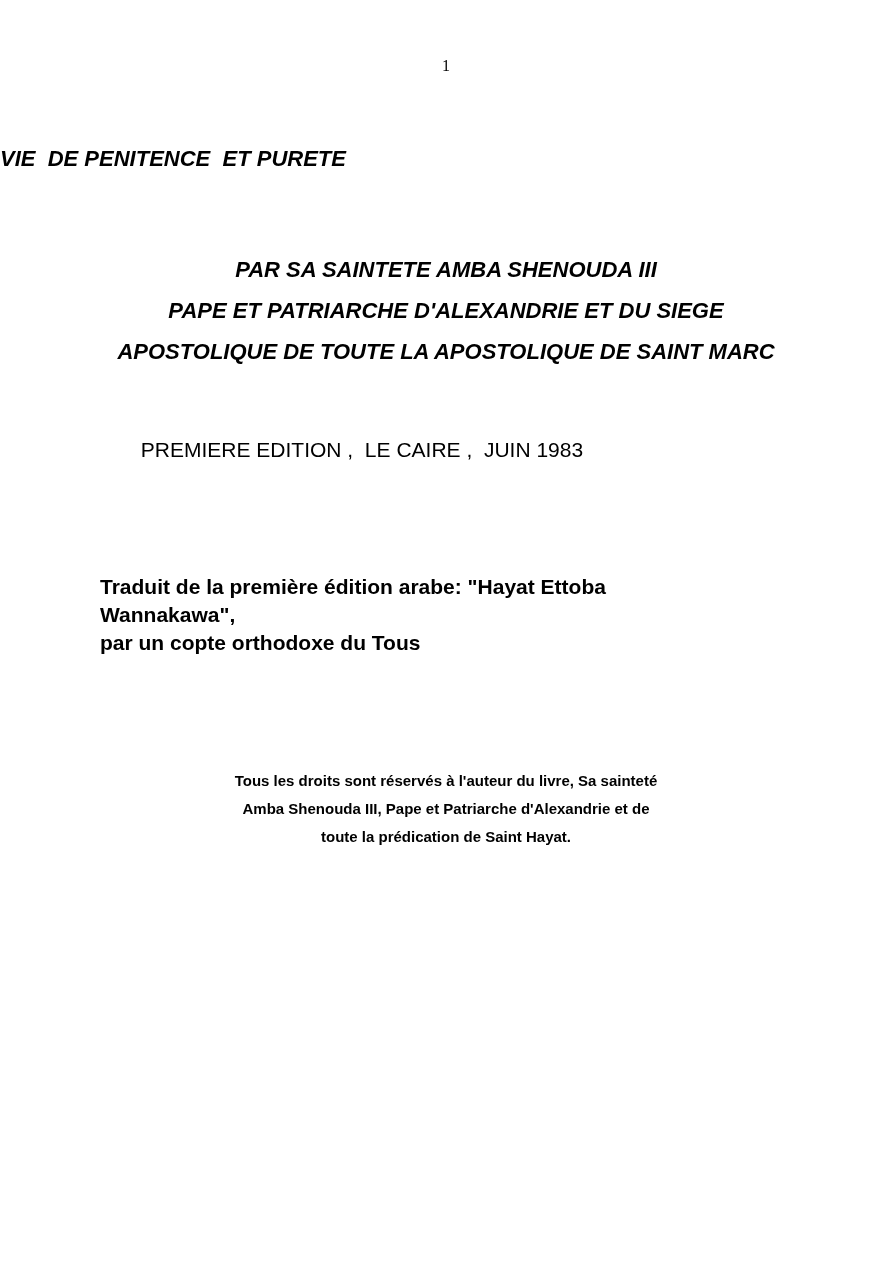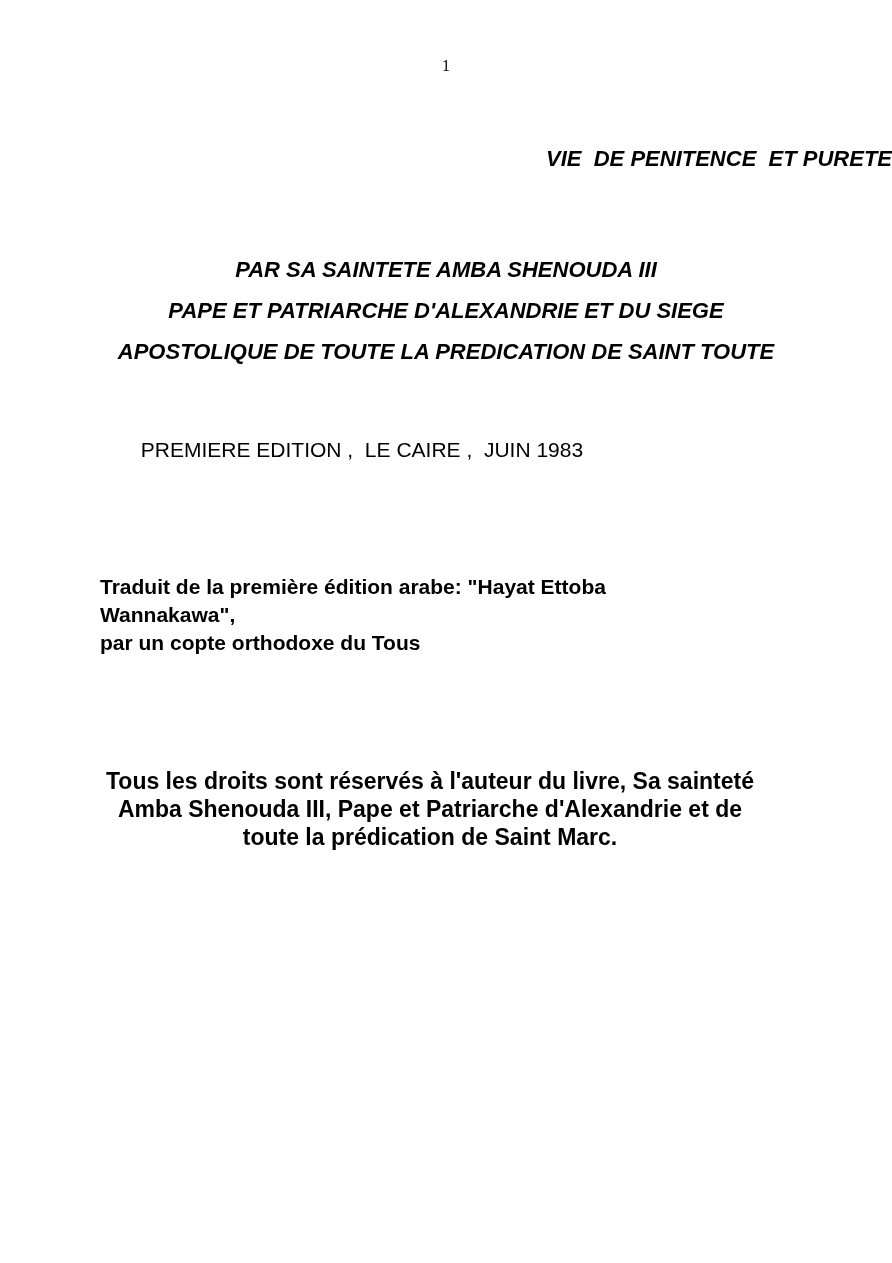--- a/index.html
+++ b/index.html
@@ -22,21 +22,21 @@
       text-align: center;
       font-family: "Liberation Serif", serif;
       font-size: 16px;
       line-height: 20px;
     }
     .title {
       position: absolute;
       top: 145px;
       left: 0;
       width: 892px;
-      text-align: right;
+      text-align: left;
       font-family: "Liberation Sans", sans-serif;
       font-size: 22px;
       font-weight: bold;
       font-style: italic;
       line-height: 28px;
       white-space: pre;
     }
     .author-block {
       position: absolute;
       top: 256px;
@@ -74,50 +74,50 @@
       font-size: 21px;
       font-weight: bold;
       line-height: 28px;
     }
     .translation span {
       display: block;
     }
     .rights {
       position: absolute;
       top: 767px;
-      left: 44px;
+      left: 60px;
       width: 772px;
       text-align: center;
       font-family: "Liberation Sans", sans-serif;
-      font-size: 23px;
+      font-size: 15px;
       font-weight: bold;
       line-height: 28px;
     }
     .rights span {
       display: block;
     }
   </style>
 </head>
 <body>
 
 <div class="page-number">1</div>
 
 <div class="title">VIE  DE PENITENCE  ET PURETE</div>
 
 <div class="author-block">
   <span class="author-line">PAR SA SAINTETE AMBA SHENOUDA III</span>
   <span class="author-line">PAPE ET PATRIARCHE D'ALEXANDRIE ET DU SIEGE</span>
-  <span class="author-line">APOSTOLIQUE DE TOUTE LA PREDICATION DE SAINT TOUTE</span>
+  <span class="author-line">APOSTOLIQUE DE TOUTE LA APOSTOLIQUE DE SAINT MARC</span>
 </div>
 
 <div class="edition">PREMIERE EDITION ,  LE CAIRE ,  JUIN 1983</div>
 
 <div class="translation">
   <span>Traduit de la première édition arabe: "Hayat Ettoba</span>
   <span>Wannakawa",</span>
   <span>par un copte orthodoxe du Tous</span>
 </div>
 
 <div class="rights">
   <span>Tous les droits sont réservés à l'auteur du livre, Sa sainteté</span>
   <span>Amba Shenouda III, Pape et Patriarche d'Alexandrie et de</span>
-  <span>toute la prédication de Saint Marc.</span>
+  <span>toute la prédication de Saint Hayat.</span>
 </div>
 
 </body></html>

